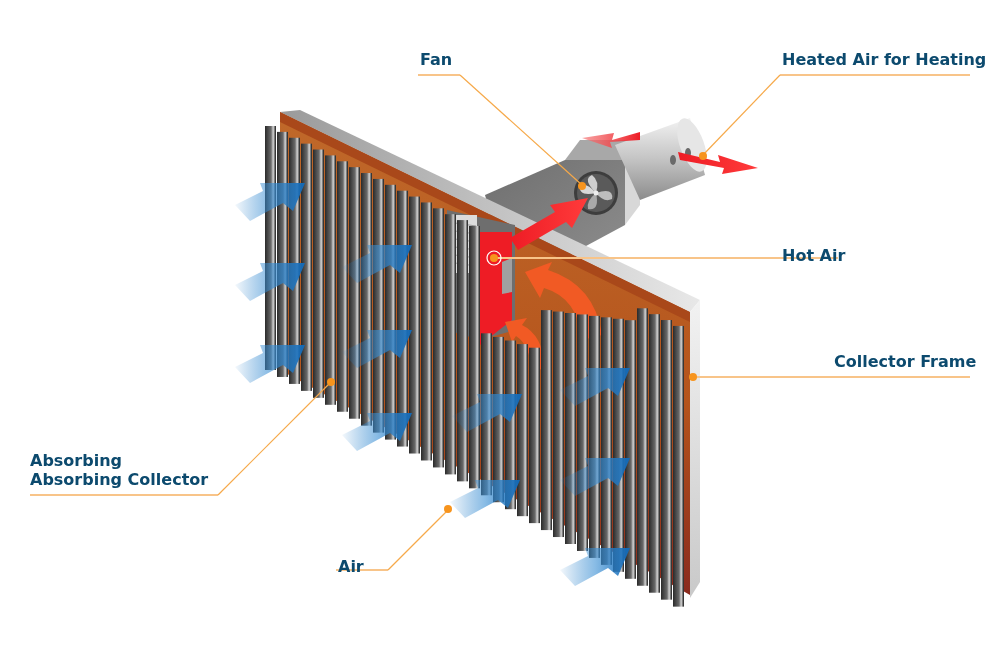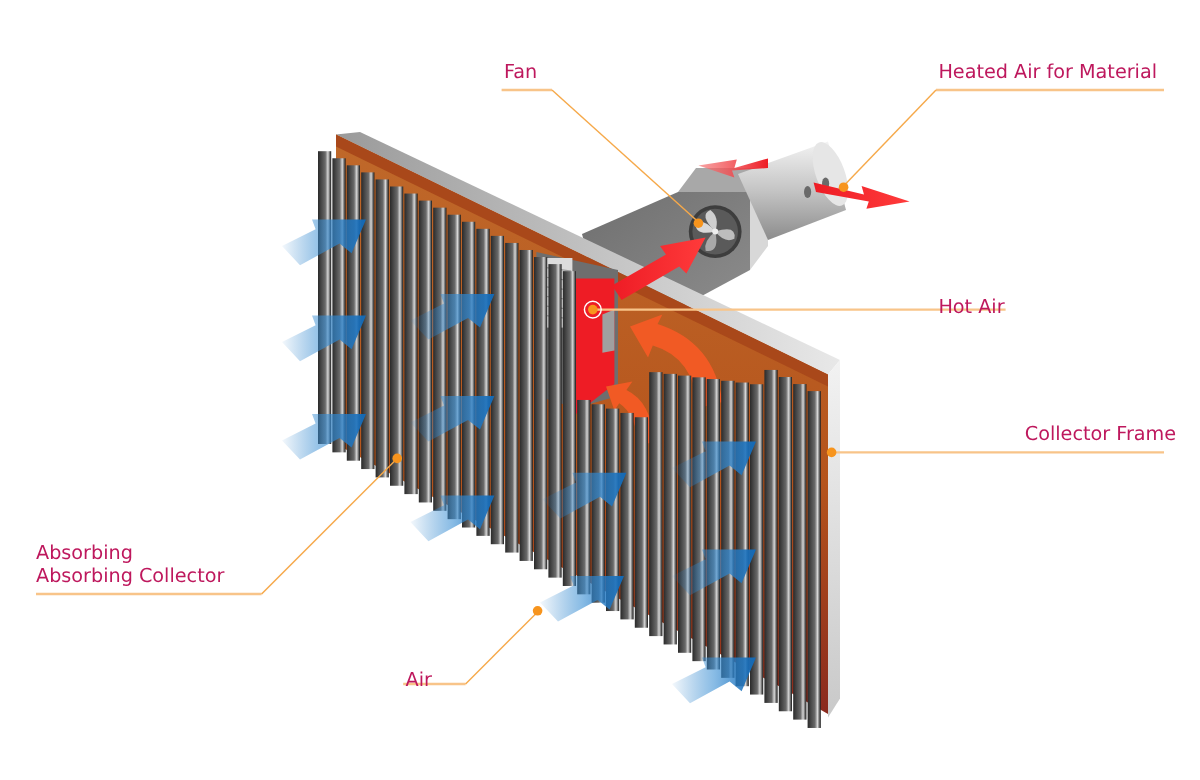--- a/index.html
+++ b/index.html
@@ -2,23 +2,24 @@
 <html><head>
   <meta charset="utf-8">
   <style>
     html, body { margin: 0; padding: 0; background: #ffffff; }
     body { width: 1000px; height: 650px; overflow: hidden; position: relative; }
     #canvas { position: absolute; left: 0; top: 0; width: 1000px; height: 650px; }
     .label {
       position: absolute;
       font-family: "DejaVu Sans", sans-serif;
       font-size: 16px;
-      color: #be185d;
+      color: #0c4a6e;
       line-height: 20px;
       white-space: nowrap;
+      font-weight: bold;
     }
     .leader { stroke: #f6a94a; stroke-width: 1.2; fill: none; }
     .leader-under { stroke: #f8c489; stroke-width: 2; fill: none; }
     .dot { fill: #f7941d; }
   </style>
 </head>
 <body>
 
 <svg id="canvas" viewBox="0 0 1000 650" xmlns="http://www.w3.org/2000/svg">
   <defs>
@@ -196,18 +197,18 @@
     <polyline class="leader" points="218,495 331,382"></polyline>
     <circle class="dot" cx="331" cy="382" r="4"></circle>
 
     <polyline class="leader-under" points="336,570 388,570"></polyline>
     <polyline class="leader" points="388,570 448,510"></polyline>
     <circle class="dot" cx="448" cy="509" r="4"></circle>
   </g>
 </svg>
 
 <div class="label" style="left:420px; top:50px;">Fan</div>
-<div class="label" style="left:782px; top:50px;">Heated Air for Material</div>
+<div class="label" style="left:782px; top:50px;">Heated Air for Heating</div>
 <div class="label" style="left:782px; top:246px;">Hot Air</div>
-<div class="label" style="left:834px; top:352px;margin-left:20px;">Collector Frame</div>
+<div class="label" style="left:834px; top:352px;">Collector Frame</div>
 <div class="label" style="left:30px; top:451px;">Absorbing</div>
 <div class="label" style="left:30px; top:470px;">Absorbing Collector</div>
 <div class="label" style="left:338px; top:557px;">Air</div>
 
 </body></html>

